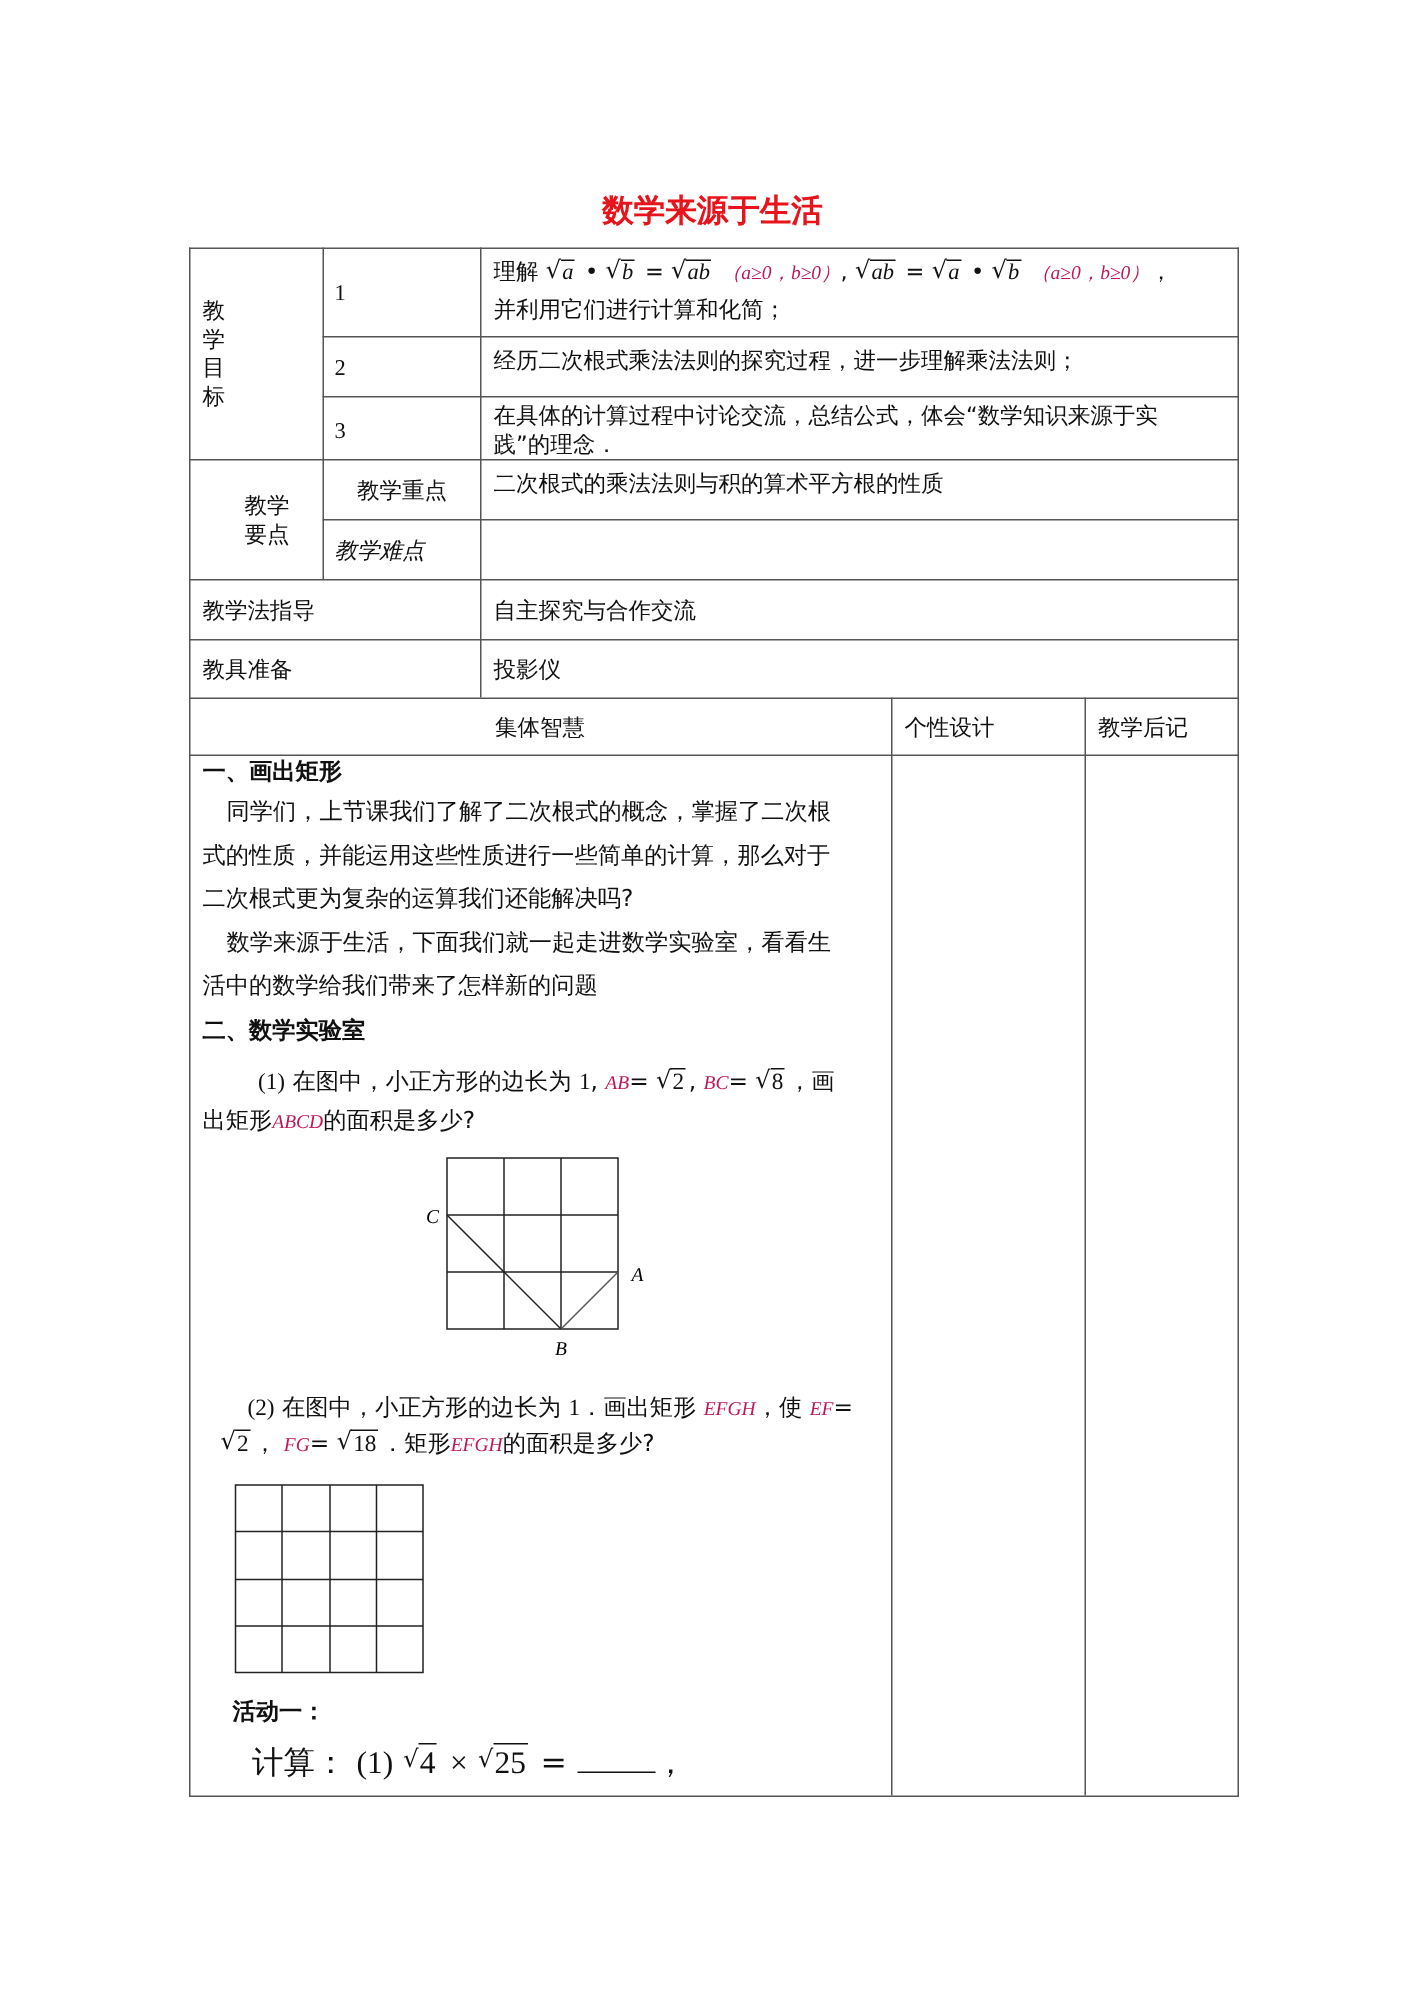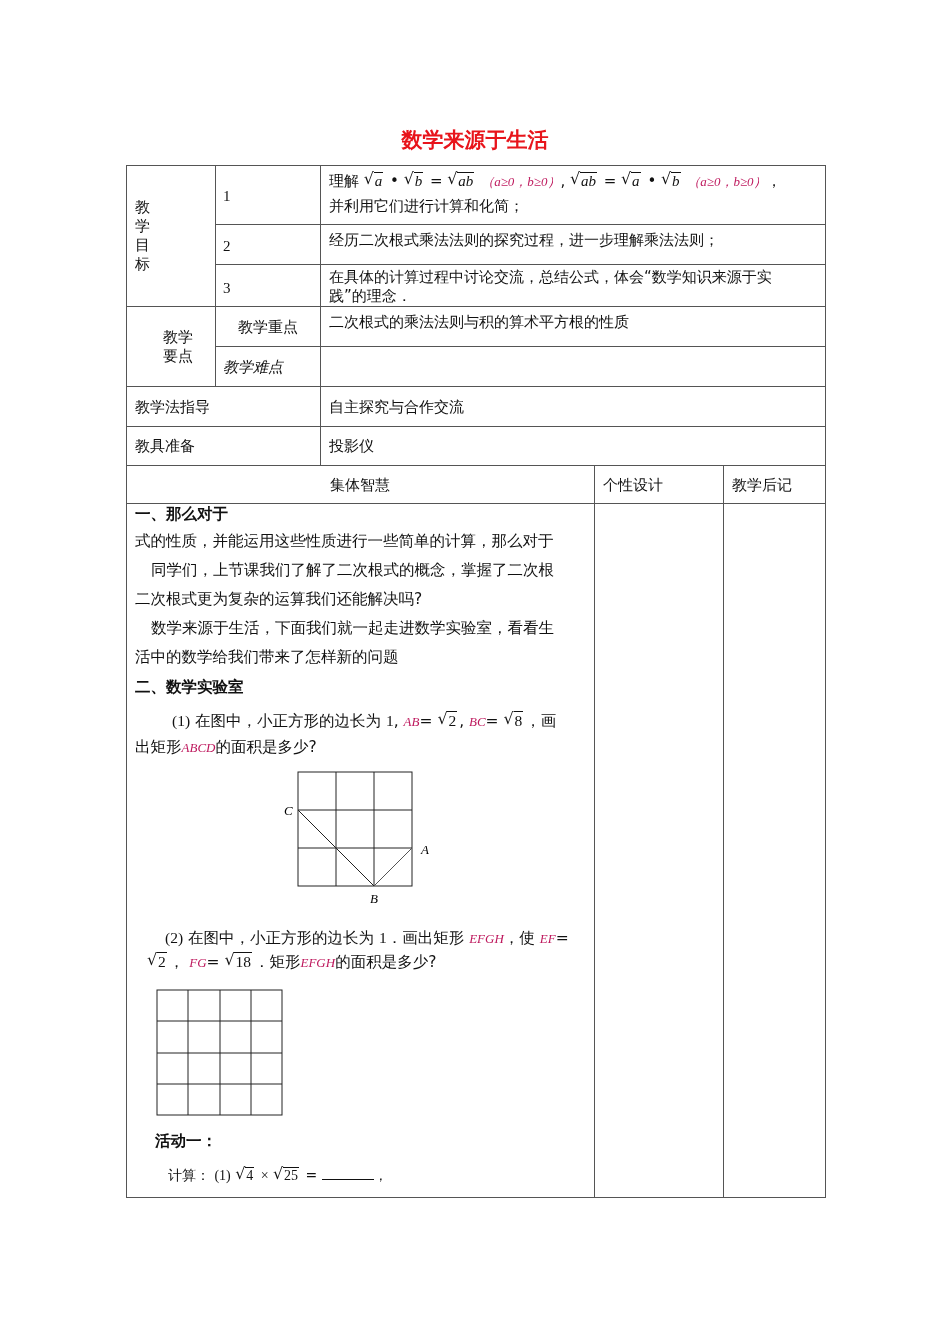--- a/index.html
+++ b/index.html
@@ -92,24 +92,24 @@
 
 <div class="txt" style="left:135px;top:397px;">教学法指导</div>
 <div class="txt" style="left:329px;top:397px;">自主探究与合作交流</div>
 <div class="txt" style="left:135px;top:436px;">教具准备</div>
 <div class="txt" style="left:329px;top:436px;">投影仪</div>
 
 <div class="txt" style="left:126px;width:468px;text-align:center;top:475px;">集体智慧</div>
 <div class="txt" style="left:603px;top:475px;">个性设计</div>
 <div class="txt" style="left:732px;top:475px;">教学后记</div>
 
-<div class="txt bold" style="left:135px;top:504px;font-size:15.5px;">一、那么对于</div>
+<div class="txt bold" style="left:135px;top:504px;font-size:15.5px;">一、画出矩形</div>
 <div class="para" style="left:135px;top:527px;width:455px;">
+  <div style="padding-left:16px;">同学们，上节课我们了解了二次根式的概念，掌握了二次根</div>
   <div>式的性质，并能运用这些性质进行一些简单的计算，那么对于</div>
-  <div style="padding-left:16px;">同学们，上节课我们了解了二次根式的概念，掌握了二次根</div>
   <div>二次根式更为复杂的运算我们还能解决吗?</div>
 </div>
 <div class="para" style="left:135px;top:614px;width:455px;">
   <div style="padding-left:16px;">数学来源于生活，下面我们就一起走进数学实验室，看看生</div>
   <div>活中的数学给我们带来了怎样新的问题</div>
 </div>
 
 <div class="txt bold" style="left:135px;top:677px;font-size:15.5px;">二、数学实验室</div>
 
 <div class="txt" style="left:172px;top:711px;font-size:15.5px;">
@@ -159,21 +159,21 @@
     <line x1="38" y1="7" x2="38" y2="132"></line>
     <line x1="70" y1="7" x2="70" y2="132"></line>
     <line x1="101" y1="7" x2="101" y2="132"></line>
     <line x1="7" y1="38" x2="132" y2="38"></line>
     <line x1="7" y1="70" x2="132" y2="70"></line>
     <line x1="7" y1="101" x2="132" y2="101"></line>
   </g>
 </svg>
 
 <div class="txt bold" style="left:135px;top:1131px;font-size:15.5px;margin-left:20px;">活动一：</div>
-<div class="txt" style="left:168px;top:1165px;font-size:14px;">
+<div class="txt" style="left:168px;top:1165px;font-size:21px;">
   <span>计算：</span>
   <span class="mathr">(1)</span>
   <span class="sqrt mathr"><span class="rad">4</span></span>
   <span class="mathr">×</span>
   <span class="sqrt mathr"><span class="rad">25</span></span>
   <span>=</span>
   <span class="blank"></span><span>，</span>
 </div>
 
 </body></html>

